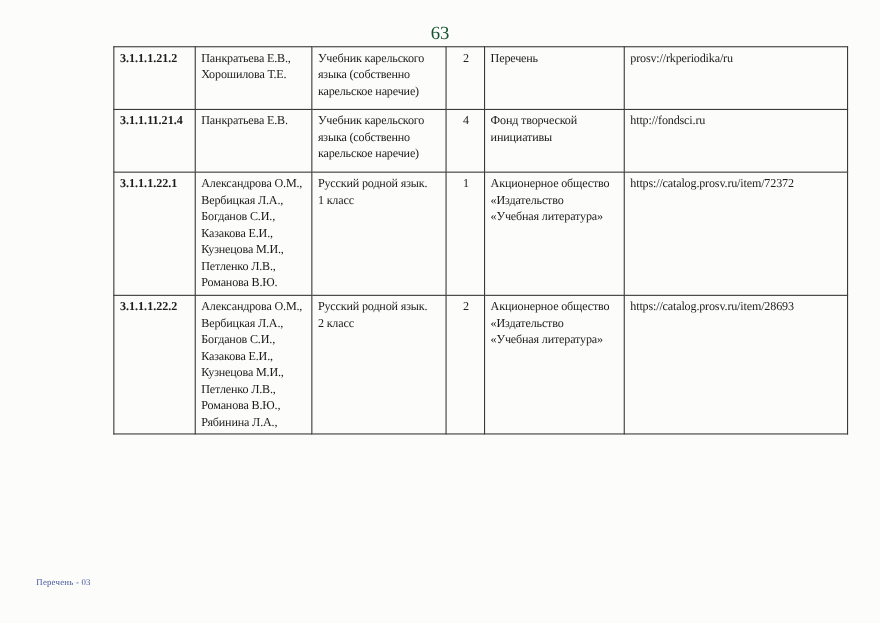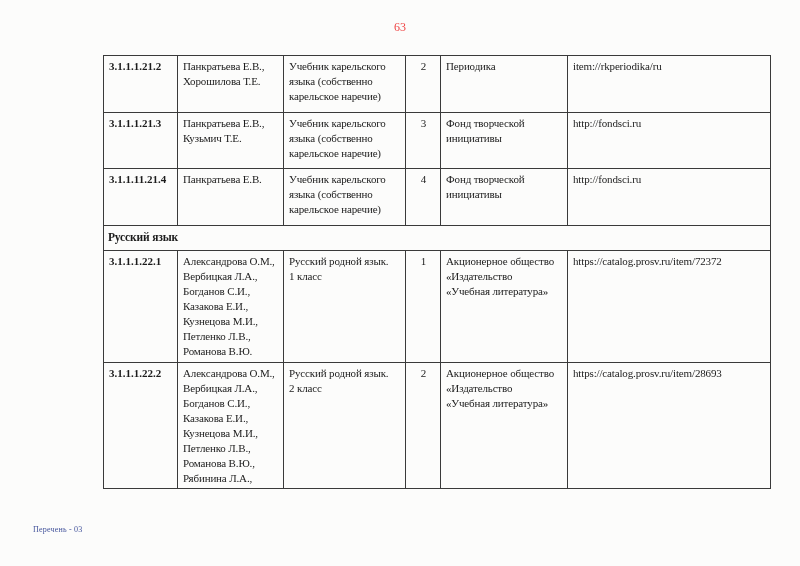--- a/index.html
+++ b/index.html
@@ -4,24 +4,24 @@
 <style>
   html,body{margin:0;padding:0;}
   body{
     width:800px;height:566px;position:relative;overflow:hidden;
     background:#fcfcfb;
     font-family:"Liberation Serif","DejaVu Serif",serif;
     color:#1c1c1c;
   }
   .page-number{
     position:absolute;top:20px;left:0;width:800px;
-    text-align:center;font-size:12px;color:#ef4444;
+    text-align:center;font-size:17px;color:#14532d;
   }
   .doc-table{
-    position:absolute;left:103px;top:55px;width:667px;
+    position:absolute;left:103px;top:42px;width:667px;
     border-collapse:collapse;table-layout:fixed;
     font-size:11px;line-height:15px;letter-spacing:-0.15px;
   }
   .doc-table td{
     border:1.4px solid #3a3a3a;
     vertical-align:top;
     padding:3px 4px 2px 5px;
     white-space:pre-line;
     overflow:hidden;
   }
@@ -60,48 +60,33 @@
   </colgroup>
   <tbody>
     <tr style="height:57px;">
       <td class="code">3.1.1.1.21.2</td>
       <td>Панкратьева Е.В.,
 Хорошилова Т.Е.</td>
       <td>Учебник карельского
 языка (собственно
 карельское наречие)</td>
       <td class="num">2</td>
-      <td>Периодика</td>
-      <td class="url">item://rkperiodika/ru</td>
-    </tr>
-    <tr style="height:56px;">
-      <td class="code">3.1.1.1.21.3</td>
-      <td>Панкратьева Е.В.,
-Кузьмич Т.Е.</td>
-      <td>Учебник карельского
-языка (собственно
-карельское наречие)</td>
-      <td class="num">3</td>
-      <td>Фонд творческой
-инициативы</td>
-      <td class="url">http://fondsci.ru</td>
+      <td>Перечень</td>
+      <td class="url">prosv://rkperiodika/ru</td>
     </tr>
     <tr style="height:57px;">
       <td class="code">3.1.1.11.21.4</td>
       <td>Панкратьева Е.В.</td>
       <td>Учебник карельского
 языка (собственно
 карельское наречие)</td>
       <td class="num">4</td>
       <td>Фонд творческой
 инициативы</td>
       <td class="url">http://fondsci.ru</td>
-    </tr>
-    <tr class="section-row" style="height:25px;">
-      <td colspan="6">Русский язык</td>
     </tr>
     <tr style="height:112px;margin-top:26px;">
       <td class="code">3.1.1.1.22.1</td>
       <td>Александрова О.М.,
 Вербицкая Л.А.,
 Богданов С.И.,
 Казакова Е.И.,
 Кузнецова М.И.,
 Петленко Л.В.,
 Романова В.Ю.</td>

